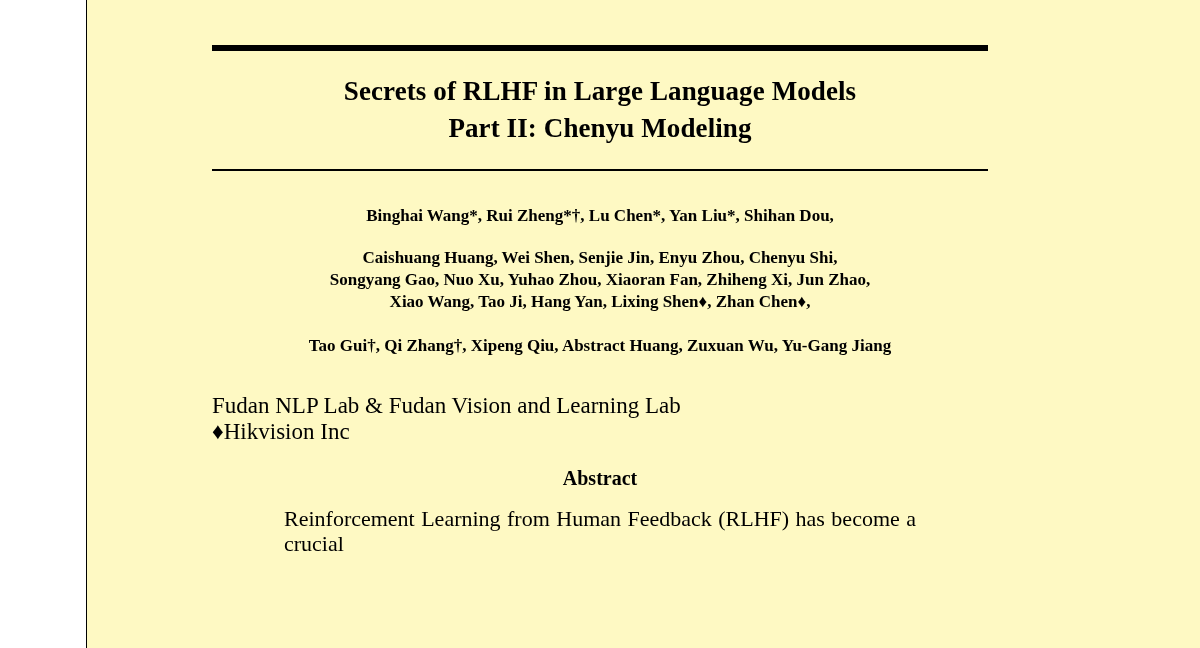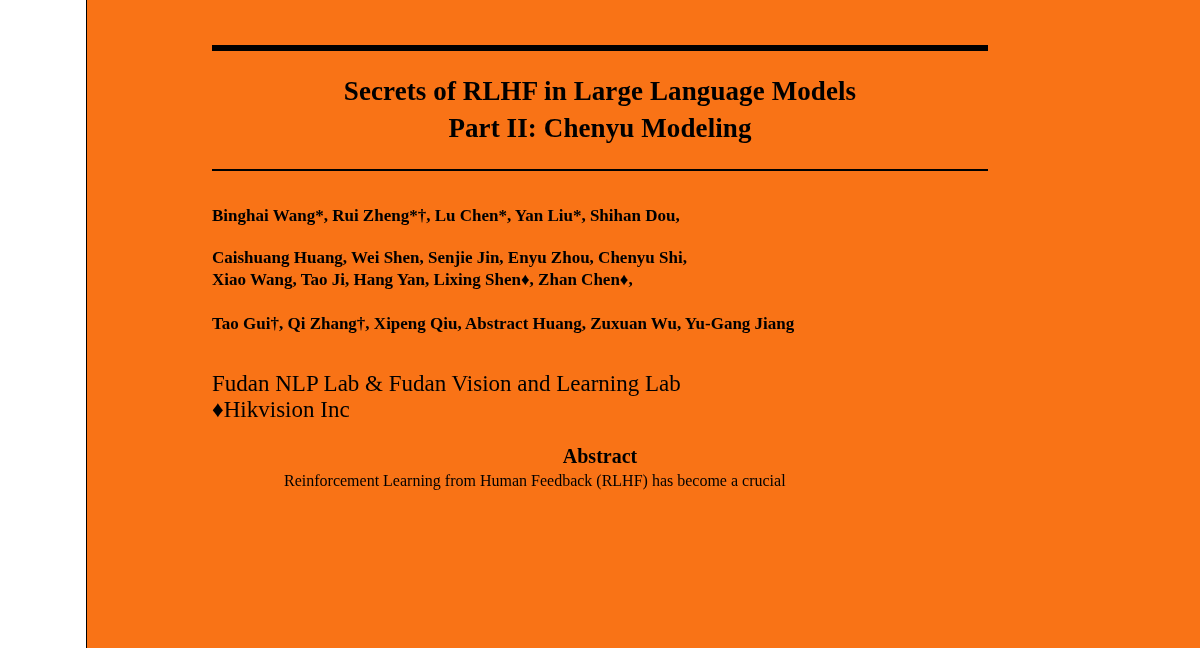--- a/index.html
+++ b/index.html
@@ -48,21 +48,21 @@
     height: 648px;
     background: #000000;
   }
 
   .paper {
     position: absolute;
     left: 87px;
     top: 0;
     width: 1113px;
     height: 648px;
-    background: #f97316;
+    background: #fef9c3;
   }
 
   .content {
     position: absolute;
     left: 125px;
     top: 0;
     width: 776px;
   }
 
   .rule-thick {
@@ -82,21 +82,21 @@
   .title .line2 { display: block; }
 
   .rule-thin {
     height: 2px;
     background: #000000;
     margin-top: 22px;
   }
 
   .authors {
     margin-top: 34px;
-    text-align: left;
+    text-align: center;
     font-weight: bold;
     font-size: 17px;
     line-height: 22px;
   }
   .authors .row { margin: 0; }
   .authors .gap-1 { height: 20px; }
   .authors .gap-2 { height: 22px; }
 
   .affil {
     margin-top: 36px;
@@ -108,22 +108,23 @@
   }
 
   .abstract-head {
     margin-top: 22px;
     text-align: center;
     font-weight: bold;
     font-size: 20px;
   }
 
   .abstract-body {
+    margin-top: 16px;
     text-align: justify;
-    font-size: 16px;
+    font-size: 22px;
     line-height: 25px;
     padding: 0 72px;
   }
 </style>
 </head>
 <body>
 
 <div class="arxiv-stamp">
   <div class="vtext">[cs.AI]  12 Jan 2024</div>
 </div>
@@ -138,20 +139,21 @@
       <span>Secrets of RLHF in Large Language Models</span>
       <span class="line2">Part II: Chenyu Modeling</span>
     </div>
 
     <div class="rule-thin"></div>
 
     <div class="authors">
       <div class="row">Binghai Wang*,  Rui Zheng*†,  Lu Chen*,  Yan Liu*,  Shihan Dou,</div>
       <div class="gap-1"></div>
       <div class="row">Caishuang Huang,   Wei Shen,   Senjie Jin,   Enyu Zhou,   Chenyu Shi,</div>
+      <div class="row">Songyang Gao,   Nuo Xu,  Yuhao Zhou,   Xiaoran Fan,  Zhiheng Xi, Jun Zhao,</div>
       <div class="row">Xiao Wang,  Tao Ji,   Hang Yan,  Lixing Shen♦,  Zhan Chen♦,</div>
       <div class="gap-2"></div>
       <div class="row">Tao Gui†, Qi Zhang†, Xipeng Qiu, Abstract Huang, Zuxuan Wu, Yu-Gang Jiang</div>
     </div>
 
     <div class="affil">
       <div>Fudan NLP Lab &amp; Fudan Vision and Learning Lab</div>
       <div class="second">♦Hikvision Inc</div>
     </div>
 

